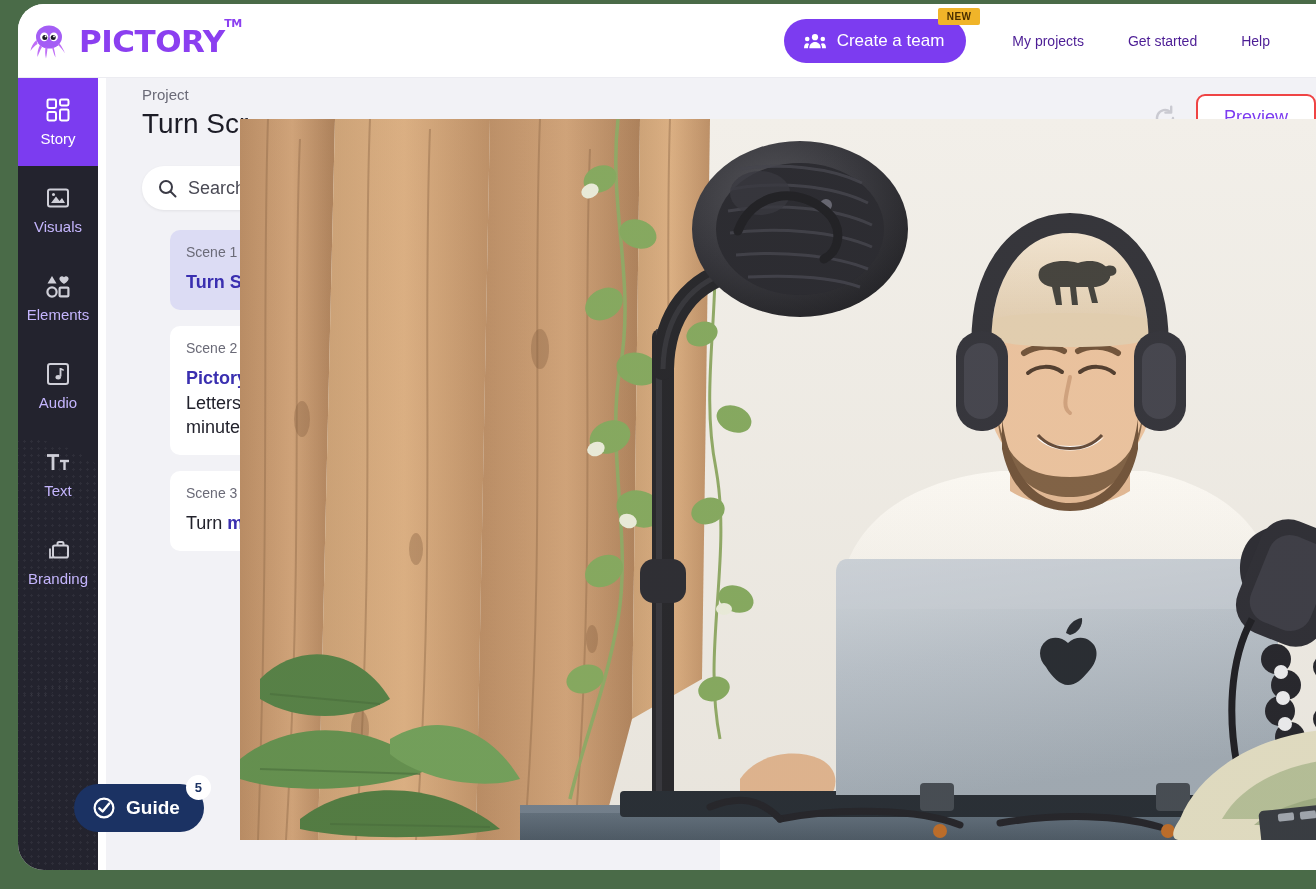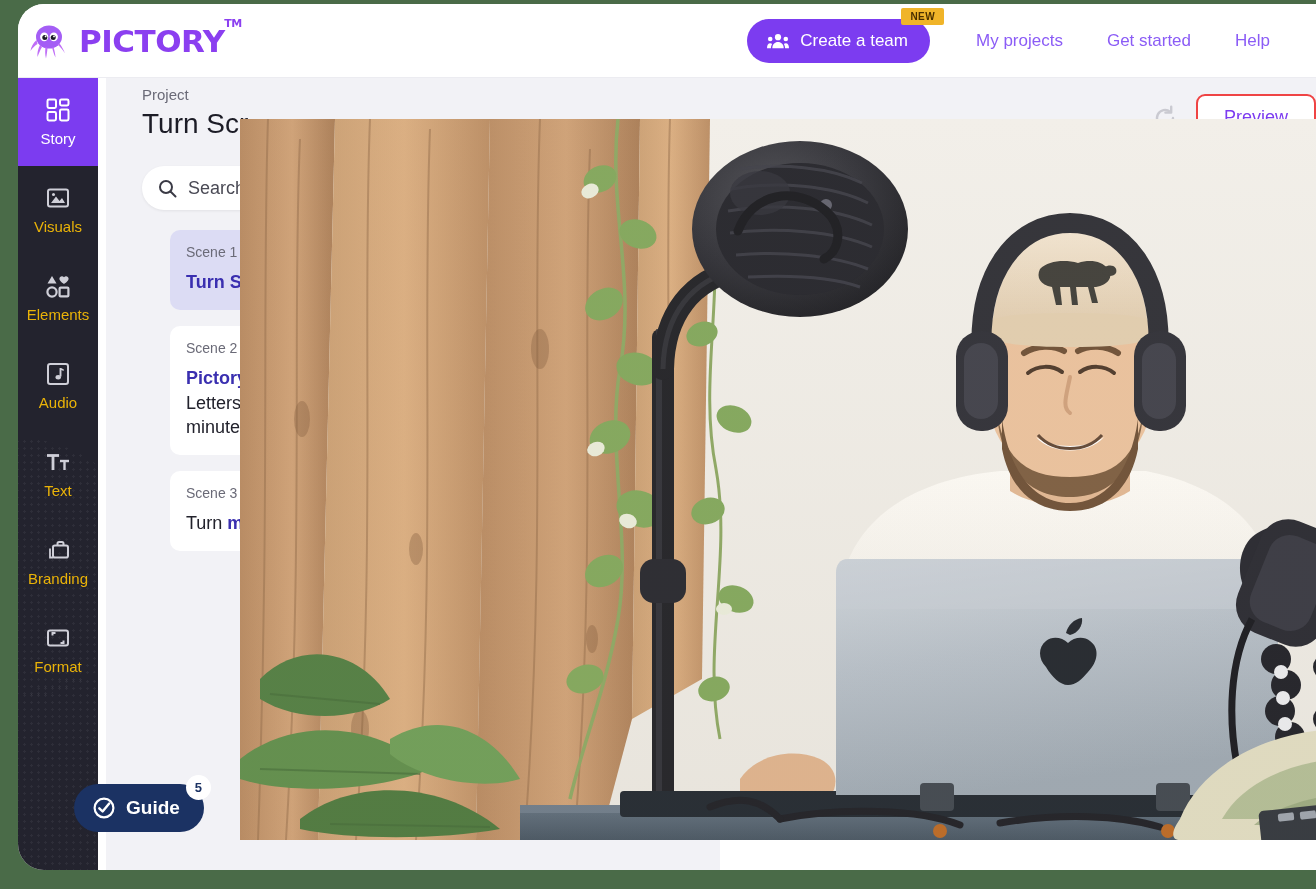--- a/index.html
+++ b/index.html
@@ -90,22 +90,22 @@
     background: #f0b429;
     color: #4a3000;
     font-size: 10px;
     font-weight: bold;
     letter-spacing: 0.4px;
     border-radius: 2px;
     padding: 3px 9px;
   }
 
   .nav-link {
-    font-size: 17px;
-    color: #8b5cf6;
+    font-size: 14px;
+    color: #4c1d95;
     padding: 0 22px;
     cursor: pointer;
     white-space: nowrap;
   }
 
   
   #left-rail {
     position: absolute;
     left: 0; top: 74px;
     width: 80px; height: 792px;
@@ -124,21 +124,21 @@
 
   .rail-item {
     position: relative;
     height: 88px;
     display: flex;
     flex-direction: column;
     align-items: center;
     justify-content: center;
     gap: 7px;
     cursor: pointer;
-    color: #eab308;
+    color: #c4b5fd;
   }
   .rail-item.active { background: #7c3cf0; color: #ffffff; }
   .rail-item .label { font-size: 15px; }
   .rail-icon { width: 26px; height: 26px; display: block; }
 
   
   #story-panel {
     position: absolute;
     left: 88px; top: 74px;
     width: 1210px; height: 792px;
@@ -390,28 +390,20 @@
 
     <div class="rail-item">
       <svg class="rail-icon" viewBox="0 0 26 26">
         <rect x="8" y="8.5" width="15" height="12" rx="1.8" fill="none" stroke="#cfcfd8" stroke-width="2"></rect>
         <path d="M12.5 8.5 L12.5 6.5 C12.5 5.6 13.1 5 14 5 L17 5 C17.9 5 18.5 5.6 18.5 6.5 L18.5 8.5" fill="none" stroke="#cfcfd8" stroke-width="2"></path>
         <path d="M5 11.5 L5 20.5 L8 20.5" fill="none" stroke="#cfcfd8" stroke-width="1.8"></path>
       </svg>
       <span class="label">Branding</span>
     </div>
 
-    <div class="rail-item">
-      <svg class="rail-icon" viewBox="0 0 26 26">
-        <rect x="3" y="5.5" width="20" height="15" rx="2" fill="none" stroke="#cfcfd8" stroke-width="2"></rect>
-        <path d="M7.5 10.5 L7.5 8 L10.5 8" fill="none" stroke="#cfcfd8" stroke-width="2"></path>
-        <path d="M18.5 15.5 L18.5 18 L15.5 18" fill="none" stroke="#cfcfd8" stroke-width="2"></path>
-      </svg>
-      <span class="label">Format</span>
-    </div>
   </div>
 
   <div id="story-panel">
 
     <div class="proj-label">Project</div>
     <div class="proj-title">Turn Scr</div>
 
     <div id="header-actions">
       <svg class="refresh-icon" viewBox="0 0 26 26">
         <path d="M21 13 A8 8 0 1 1 18.2 6.9" fill="none" stroke="#9a9aa6" stroke-width="2.4" stroke-linecap="round"></path>

